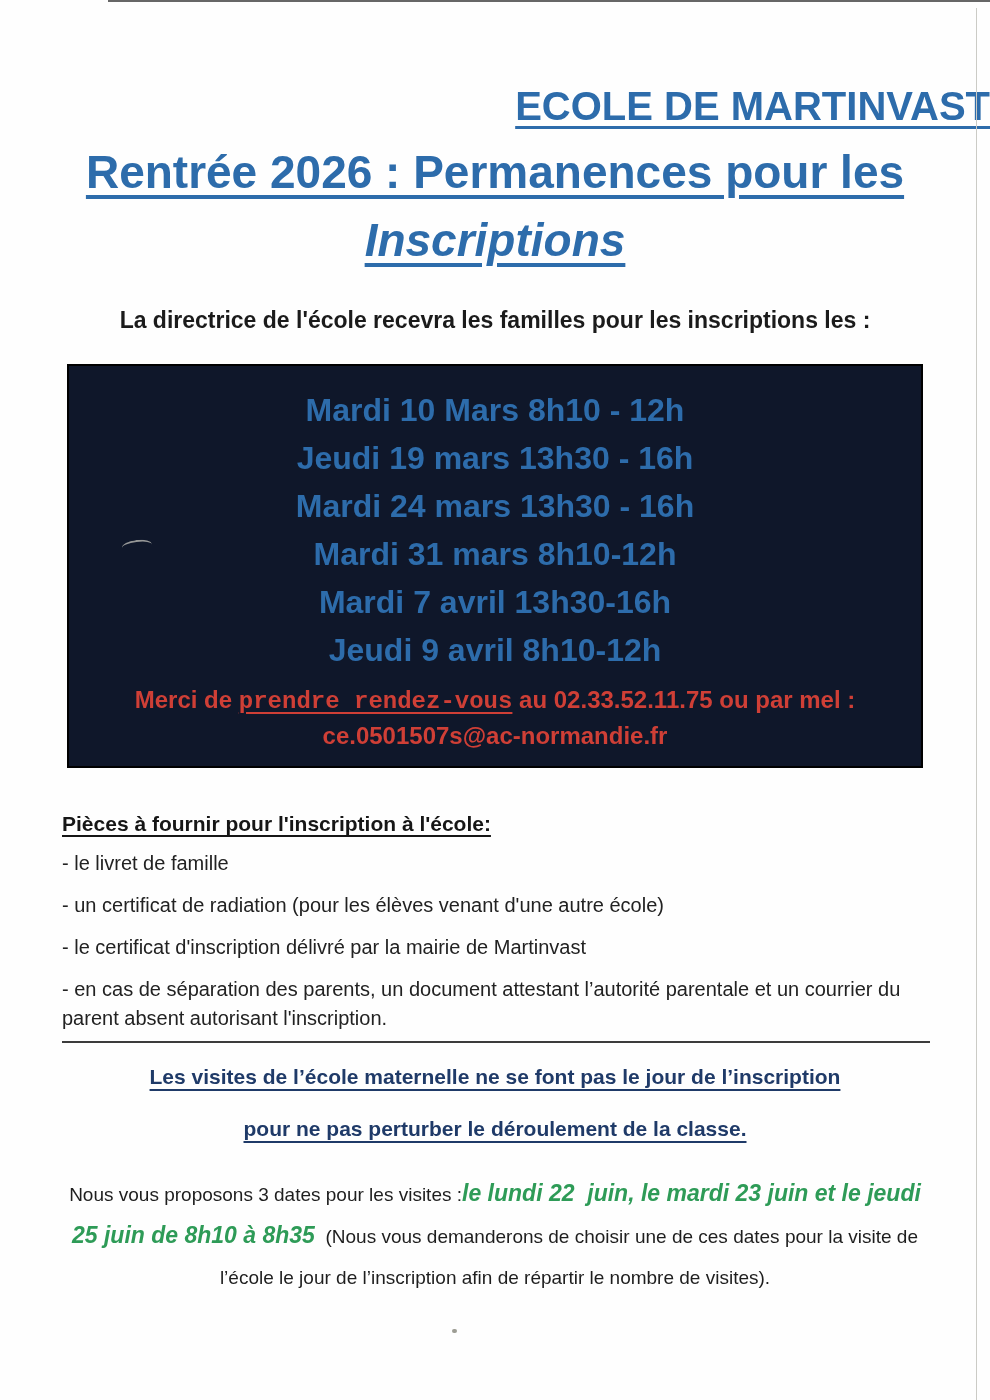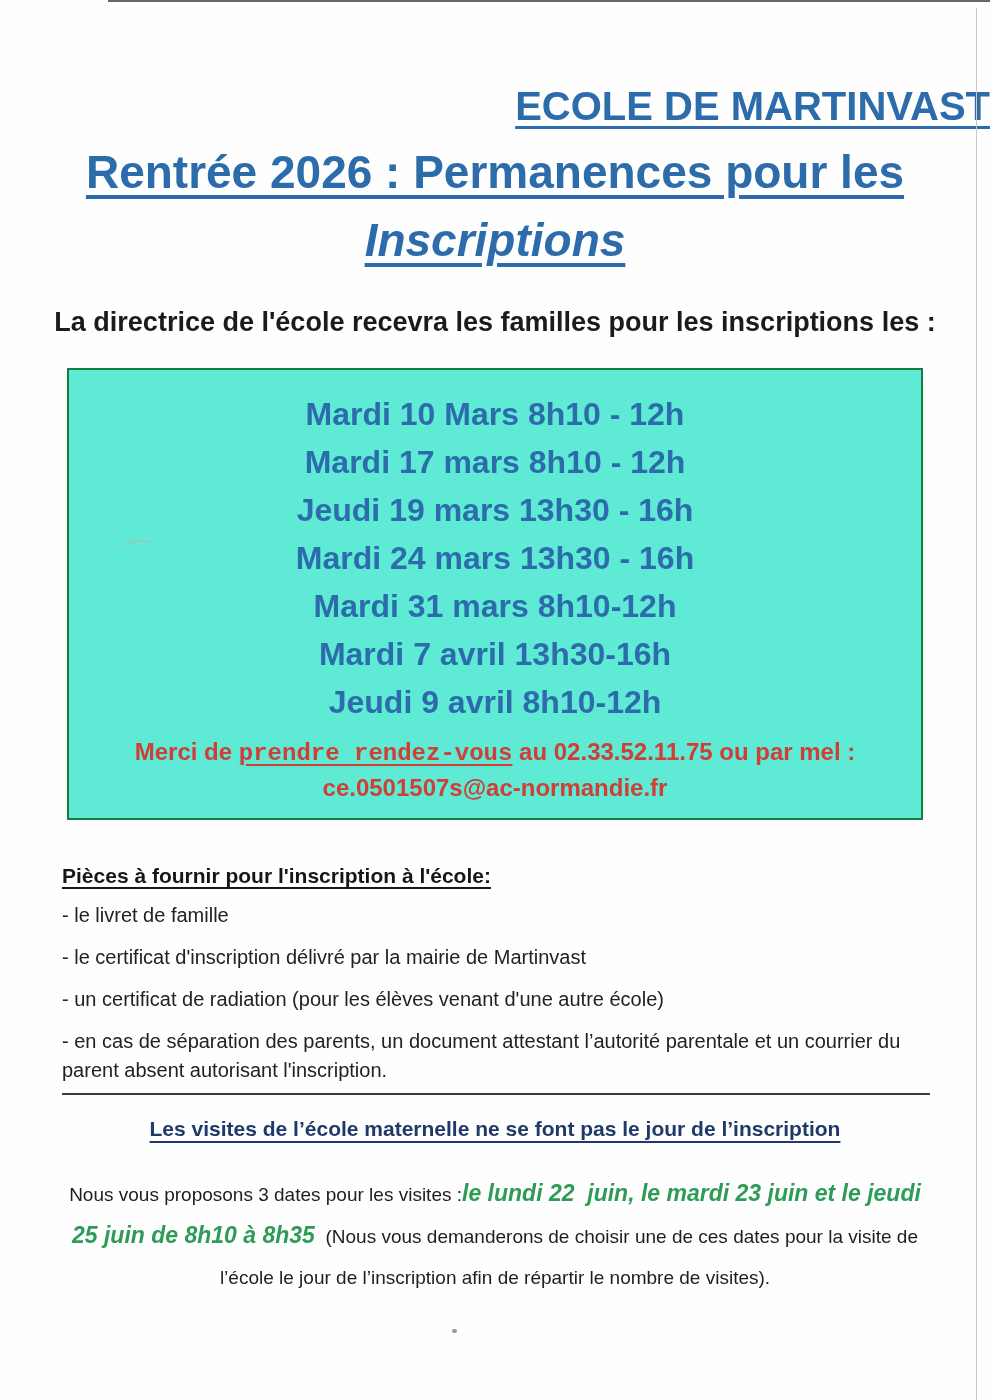--- a/index.html
+++ b/index.html
@@ -24,25 +24,25 @@
     font-size:40px; font-weight:bold; color:#2d6cab;
     text-decoration:underline; text-decoration-thickness:3px; text-underline-offset:6px;
   }
   .title2, .title3 {
     margin:16px 0 0; text-align:center;
     font-size:46px; font-weight:bold; color:#2d6cab;
     text-decoration:underline; text-decoration-thickness:4px; text-underline-offset:7px;
   }
   .title3 { margin-top:14px;font-style:italic; }
 
-  .intro { margin:40px 0 0; text-align:center; font-size:27px; font-weight:bold; color:#1b1b1b; }
+  .intro { margin:40px 0 0; text-align:center; font-size:23px; font-weight:bold; color:#1b1b1b; }
 
   .box {
     box-sizing:border-box; width:856px; margin:30px auto 0;
-    border:2px solid #15803d; background:#5eead4;
+    border:2px solid #000000; background:#0f172a;
     text-align:center; padding:20px 0 16px;
   }
   .date-line { font-size:32px; font-weight:bold; color:#2d6cab; line-height:48px; }
   .contact { margin:8px 0 0; font-size:24px; font-weight:bold; color:#cf3f36; line-height:36px; white-space:pre-wrap; }
   .contact .u { text-decoration:underline; text-decoration-thickness:2px; text-underline-offset:4px;font-family:Liberation Mono, monospace; }
   .email { margin:2px 0 0; font-size:24px; font-weight:bold; color:#cf3f36; }
 
   .docs { margin:44px 0 0 62px; width:868px; }
   .docs-heading {
     margin:0; font-size:21px; font-weight:bold; color:#161616;
@@ -76,36 +76,36 @@
   <div class="scan-dot"></div>
 
   <h1 class="title1">ECOLE DE MARTINVAST</h1>
   <h2 class="title2">Rentrée 2026 : Permanences pour les</h2>
   <h2 class="title3">Inscriptions</h2>
 
   <p class="intro">La directrice de l'école recevra les familles pour les inscriptions les :</p>
 
   <div class="box">
     <div class="date-line">Mardi 10 Mars 8h10 - 12h</div>
-    <div class="date-line">Mardi 17 mars 8h10 - 12h</div>
     <div class="date-line">Jeudi 19 mars 13h30 - 16h</div>
     <div class="date-line">Mardi 24 mars 13h30 - 16h</div>
     <div class="date-line">Mardi 31 mars 8h10-12h</div>
     <div class="date-line">Mardi 7 avril 13h30-16h</div>
     <div class="date-line">Jeudi 9 avril 8h10-12h</div>
     <p class="contact"><span>Merci de </span><span class="u">prendre rendez-vous</span><span> au 02.33.52.11.75 ou par mel :</span></p>
     <p class="email">ce.0501507s@ac-normandie.fr</p>
   </div>
 
   <div class="docs">
     <p style="margin:0;"><span class="docs-heading">Pièces à fournir pour l'inscription à l'école:</span></p>
     <p class="doc-item">- le livret de famille</p>
+    <p class="doc-item">- un certificat de radiation (pour les élèves venant d'une autre école)</p>
     <p class="doc-item">- le certificat d'inscription délivré par la mairie de Martinvast</p>
-    <p class="doc-item">- un certificat de radiation (pour les élèves venant d'une autre école)</p>
     <p class="doc-item">- en cas de séparation des parents, un document attestant l’autorité parentale et un courrier du parent absent autorisant l'inscription.</p>
   </div>
 
   <hr class="rule">
 
   <p class="visit-line">Les visites de l’école maternelle ne se font pas le jour de l’inscription</p>
+  <p class="visit-line second">pour ne pas perturber le déroulement de la classe.</p>
 
   <p class="proposal"><span>Nous vous proposons 3 dates pour les visites :</span><span class="green">le lundi 22  juin, le mardi 23 juin et le jeudi 25 juin de 8h10 à 8h35</span><span>  (Nous vous demanderons de choisir une de ces dates pour la visite de l’école le jour de l’inscription afin de répartir le nombre de visites).</span></p>
 </div>
 
 </body></html>

